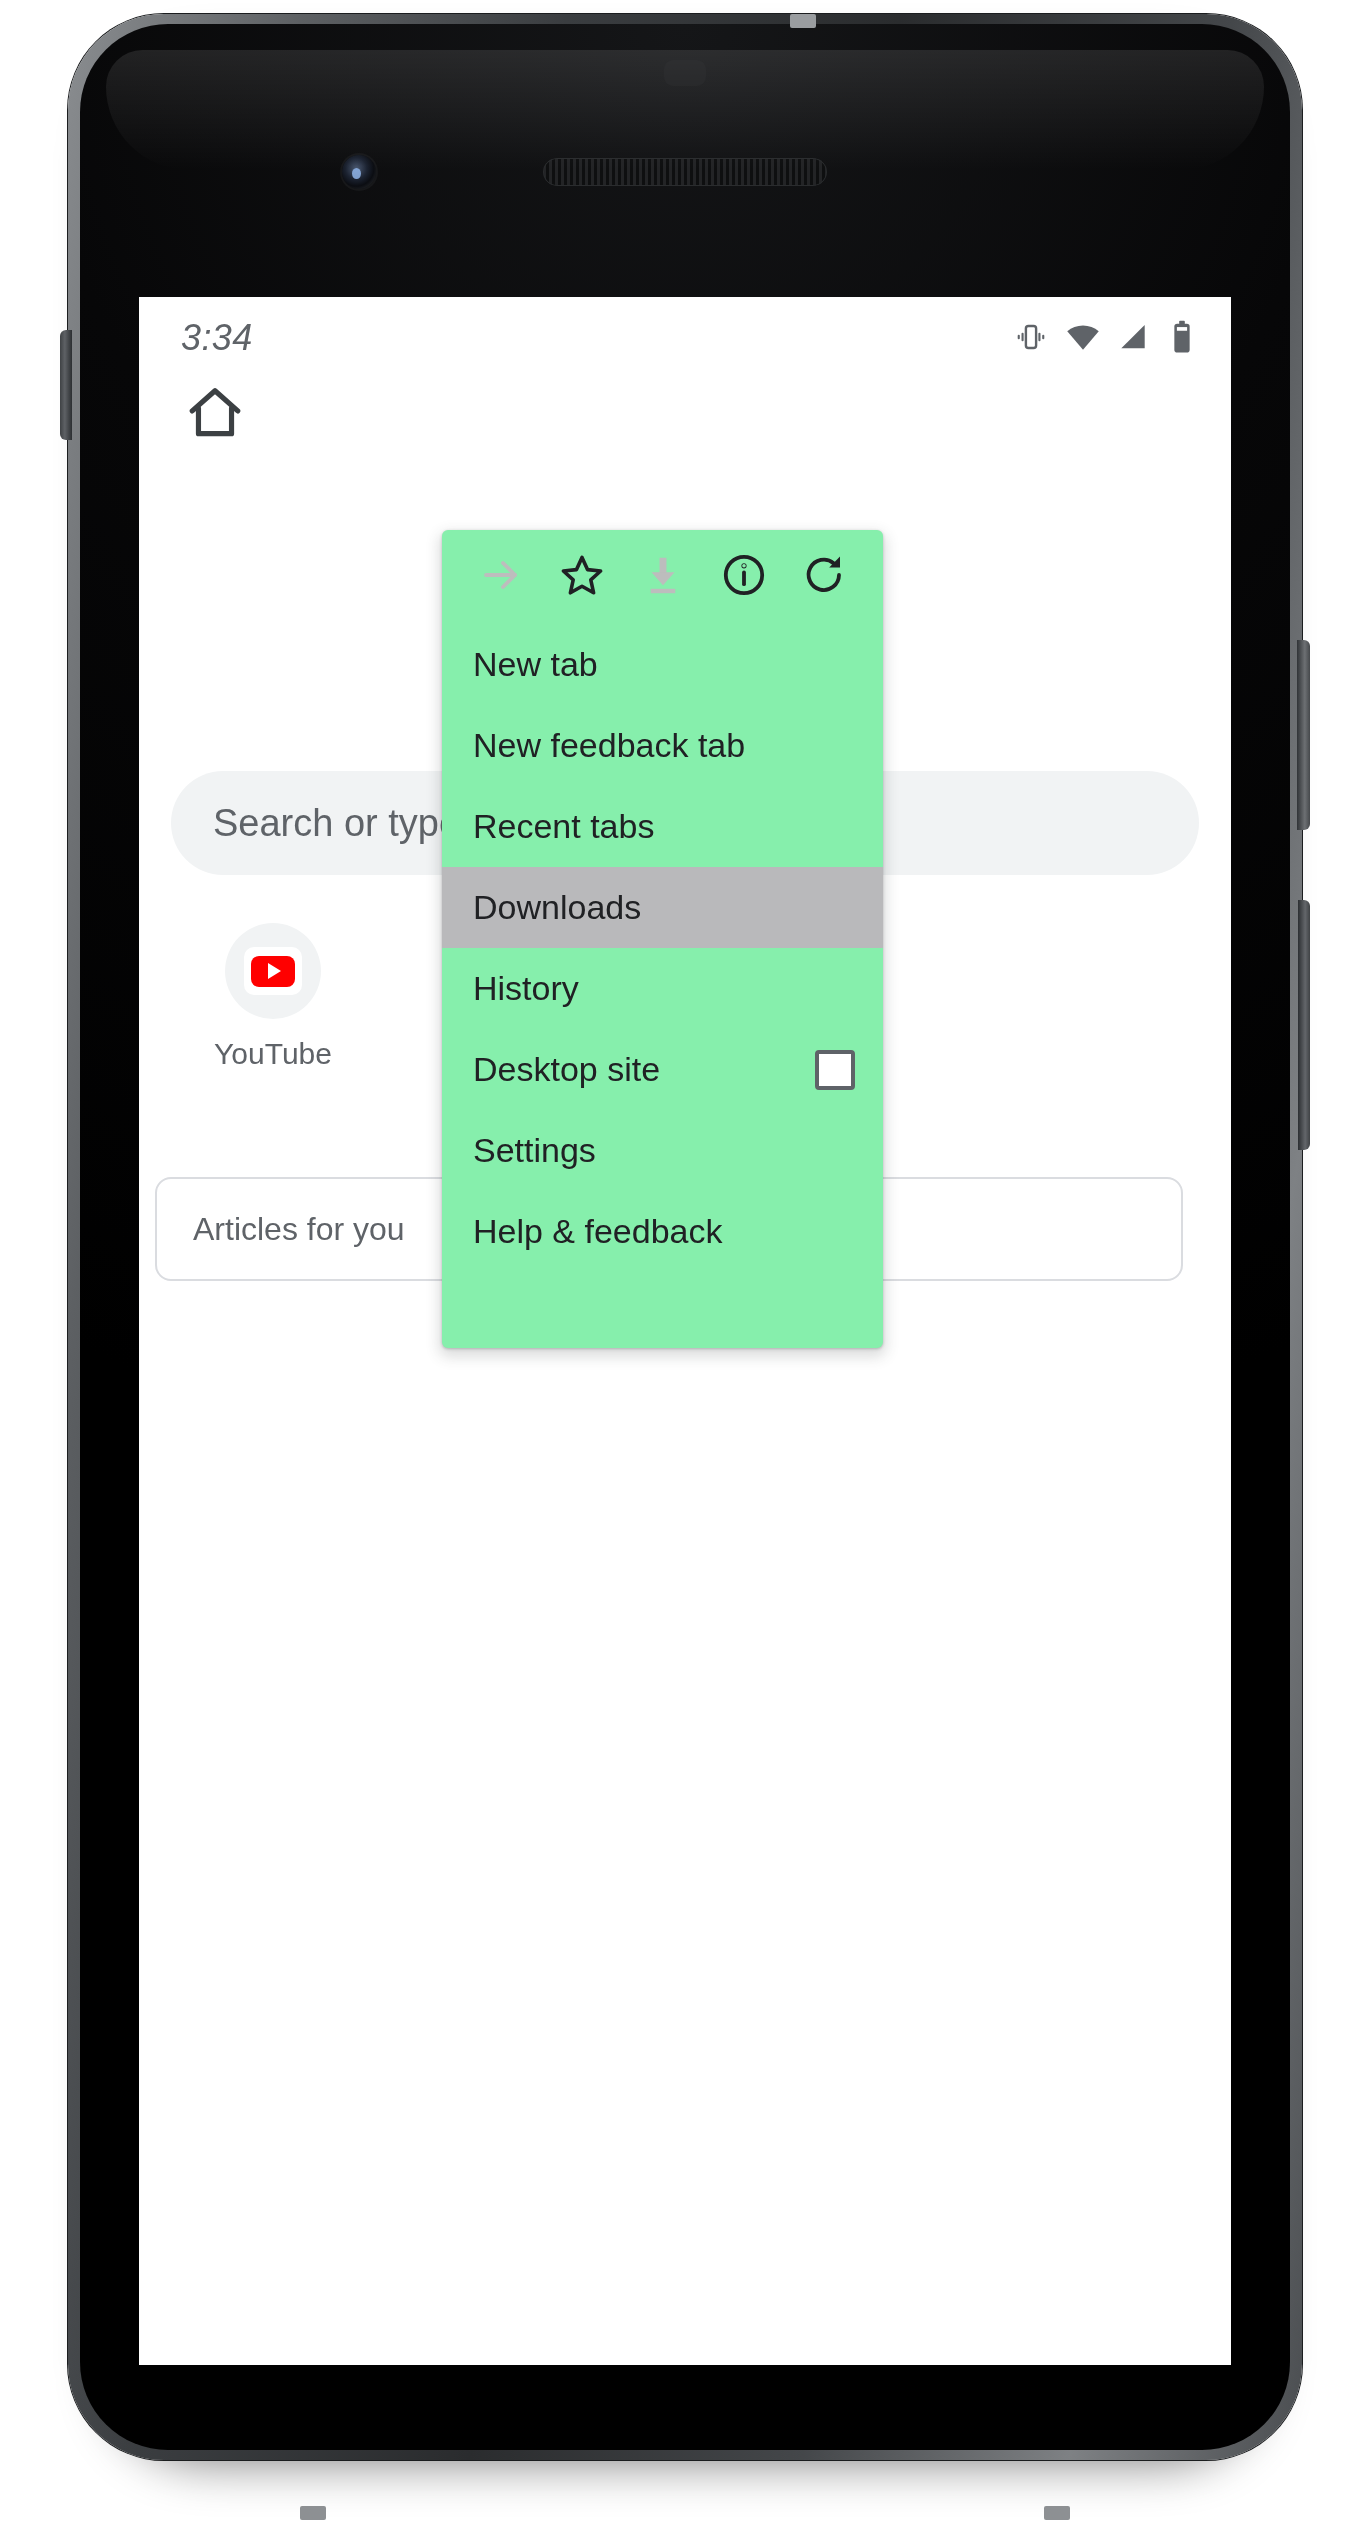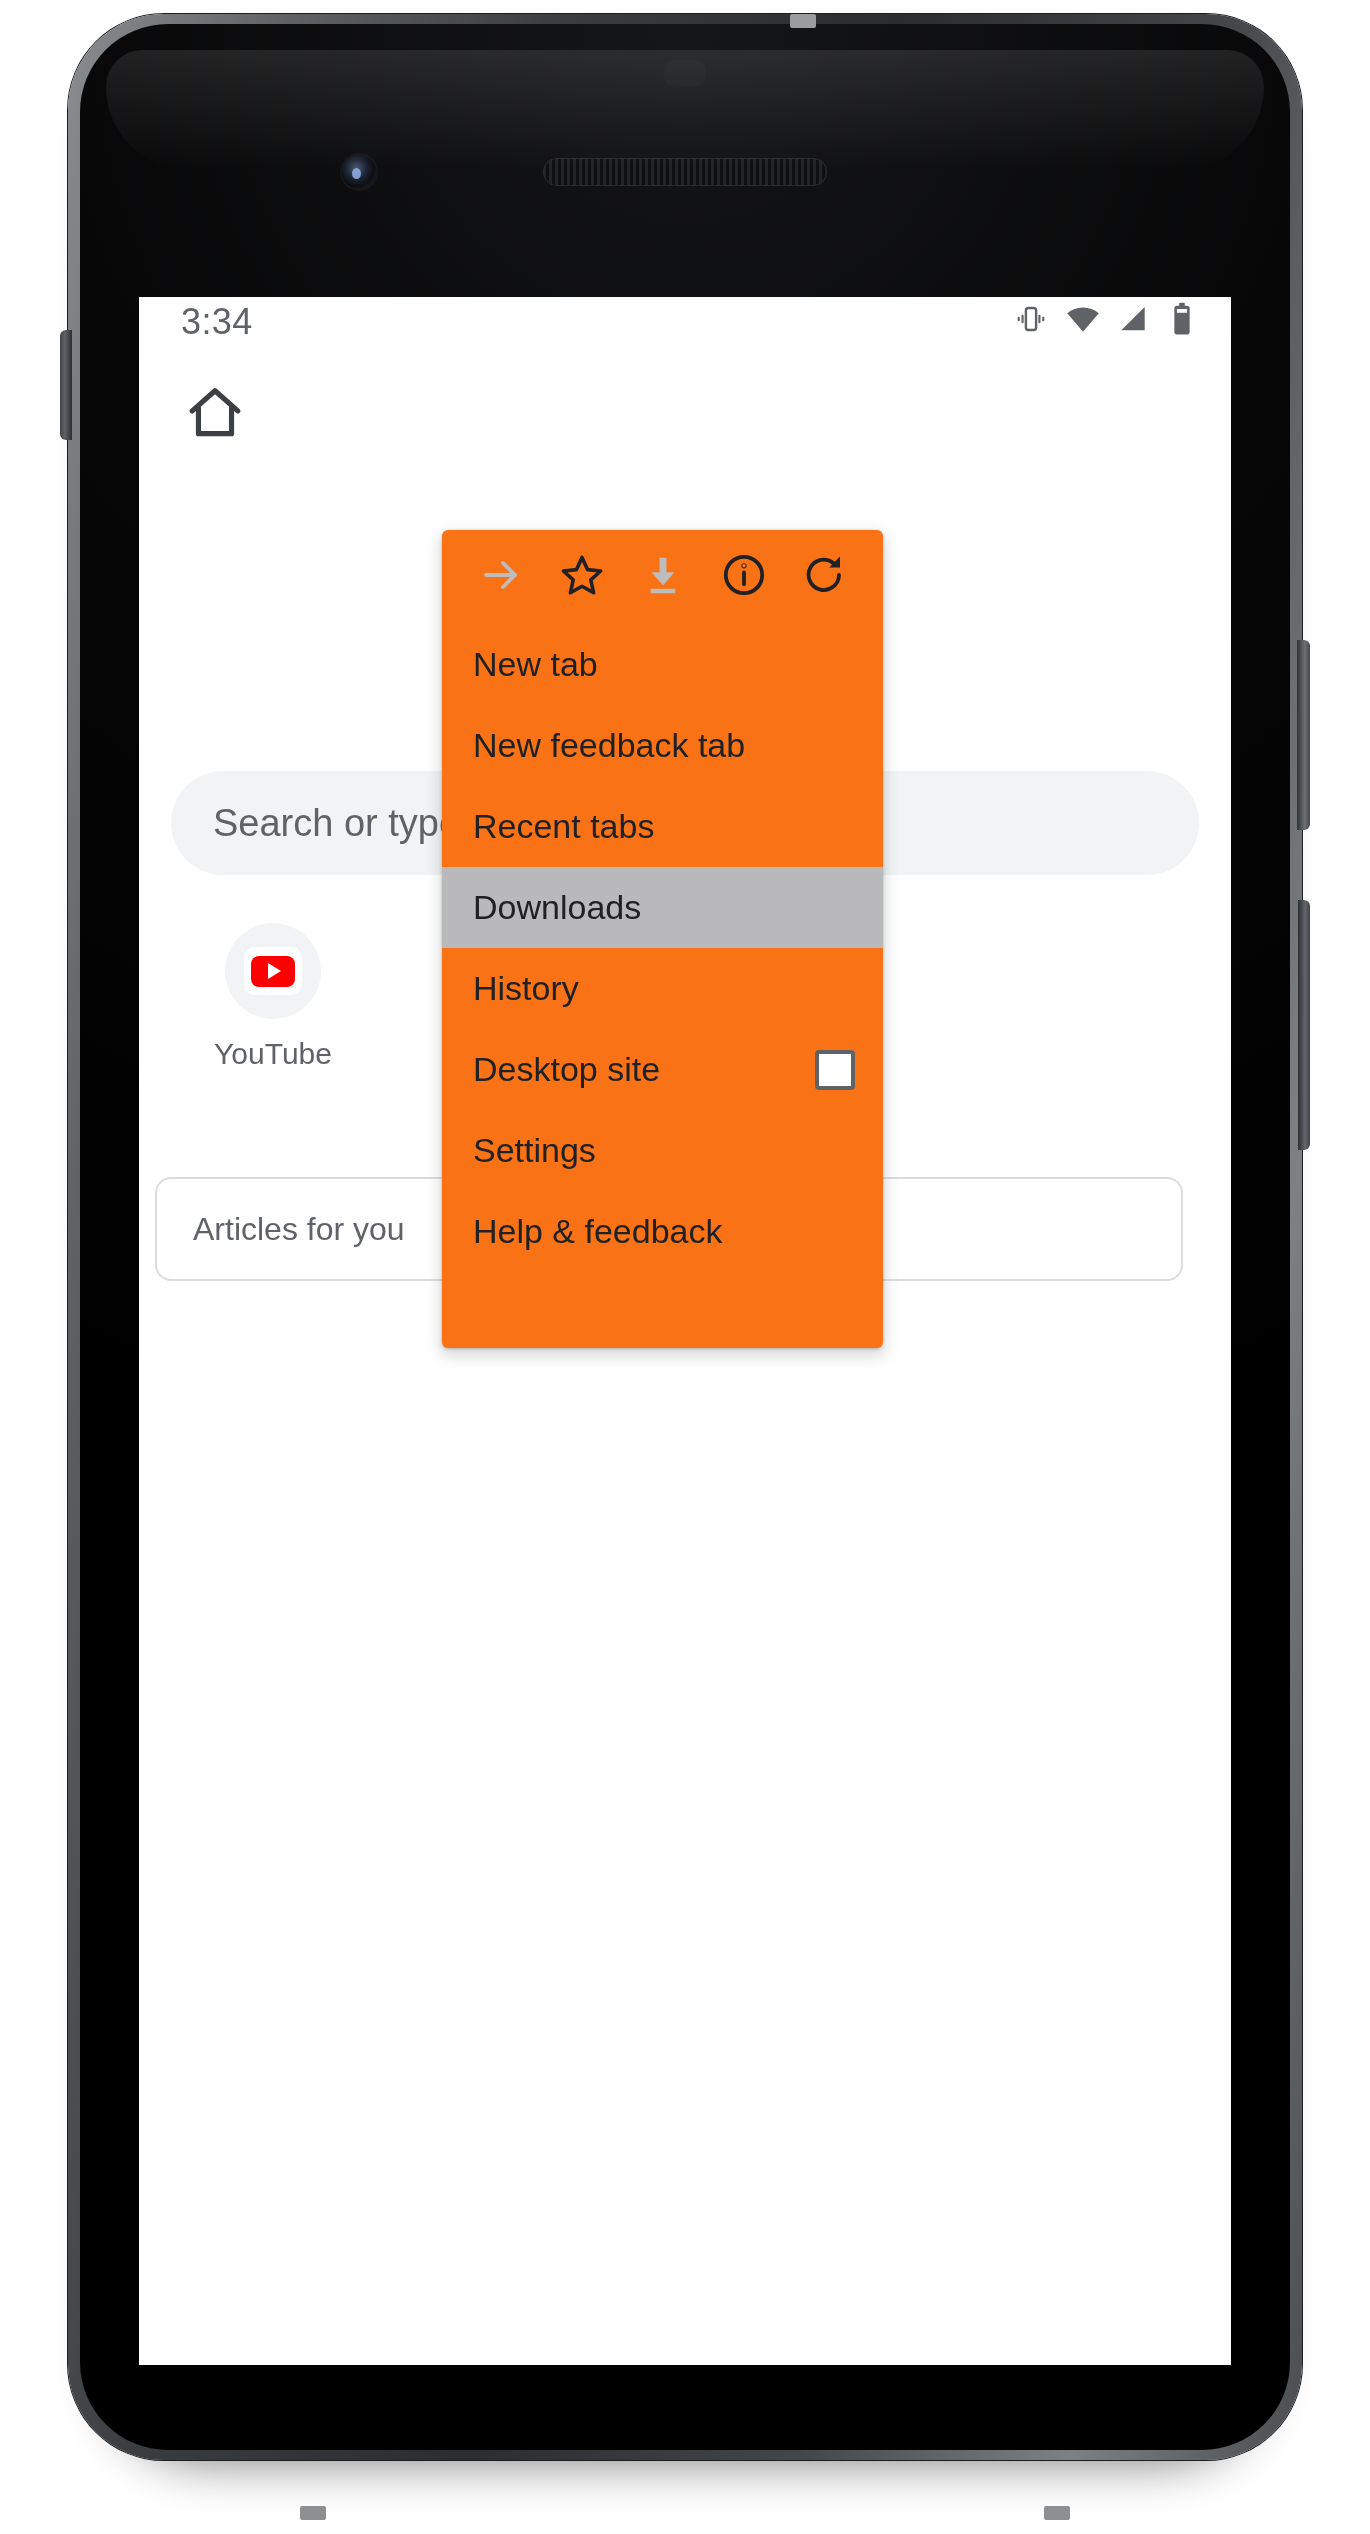--- a/index.html
+++ b/index.html
@@ -111,22 +111,23 @@
     position: absolute;
     left: 139px; top: 297px;
     width: 1092px; height: 2068px;
     background: #ffffff;
     overflow: hidden;
   }
 
   
   #status-bar {
     position: absolute; left:0; top:0; width:100%; height: 62px;
-    display:flex; align-items:flex-start; justify-content:space-between;
-    padding: 4px 34px 0 42px;
+    display:flex; align-items:flex-end; justify-content:space-between;
+    padding: 12px 34px 0 42px;
+    font-style: italic;
   }
   #status-clock {
     font-size: 36px; color:#5f6368; letter-spacing:.4px;
     font-family:"Liberation Sans", sans-serif;
   }
   #status-icons { display:flex; align-items:center; gap:17px; }
 
   
   #browser-toolbar {
     position:absolute; left:0; top:62px; width:100%; height:112px;
@@ -182,21 +183,21 @@
     border:2px solid #dadce0; border-radius:16px;
     display:flex; align-items:center; padding-left:36px;
   }
   #articles-card-label { font-size:32px; color:#5f6368; }
 
   
   #app-menu {
     position:absolute;
     left: 303px; top: 233px;
     width: 441px; height: 818px;
-    background:#f97316;
+    background:#86efac;
     border-radius: 6px;
     box-shadow: 0 1px 3px rgba(60,64,67,.30), 0 6px 14px 3px rgba(60,64,67,.18);
     overflow:hidden;
     z-index: 20;
   }
   #menu-icon-row {
     height: 94px; display:flex; align-items:center;
     padding: 0 18px; gap:0;
   }
   #menu-icon-row .menu-icon-btn {

